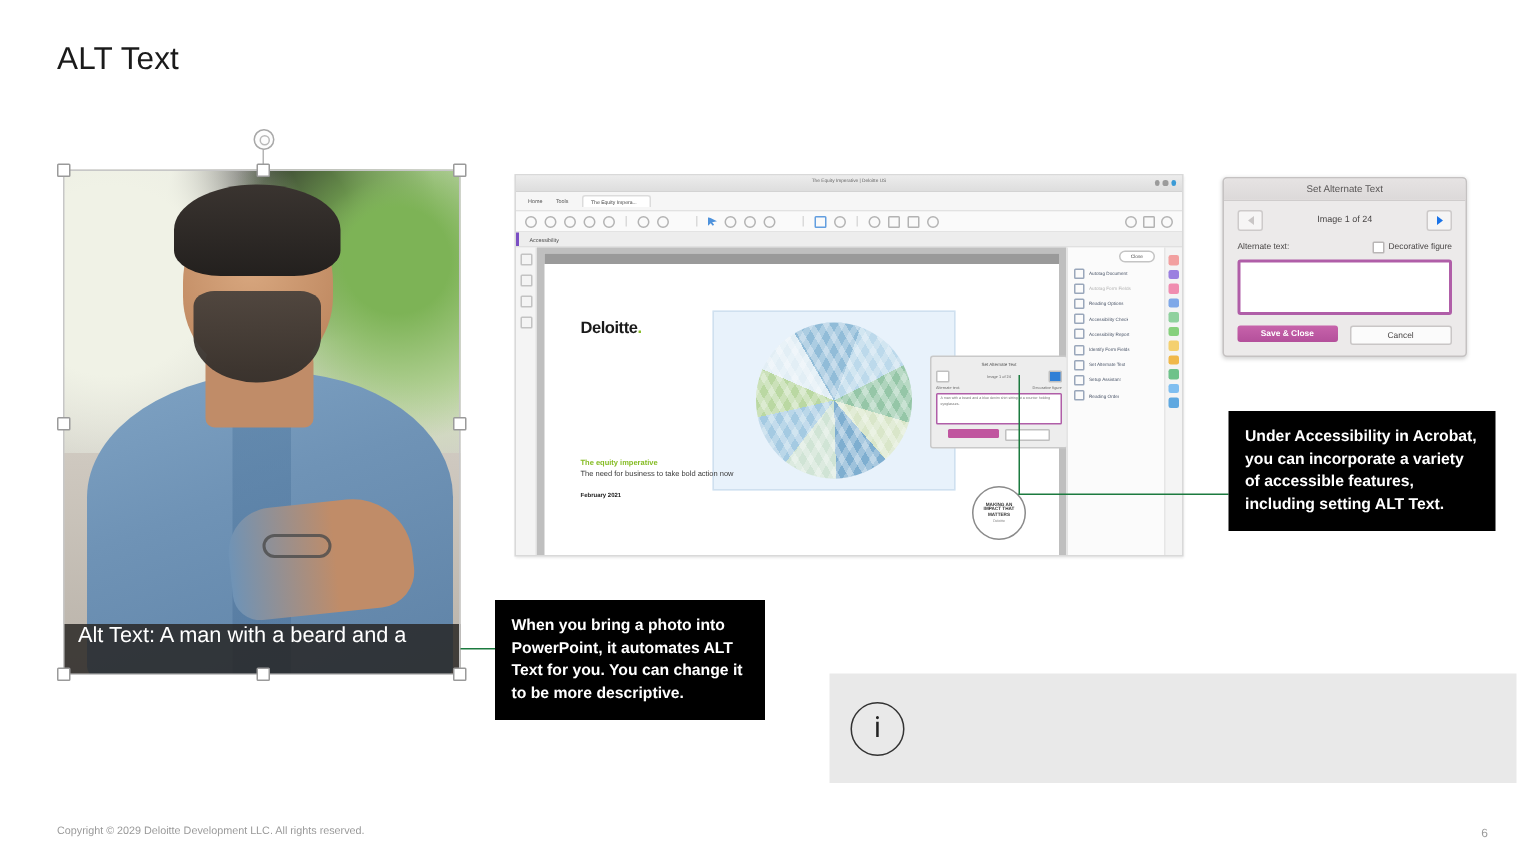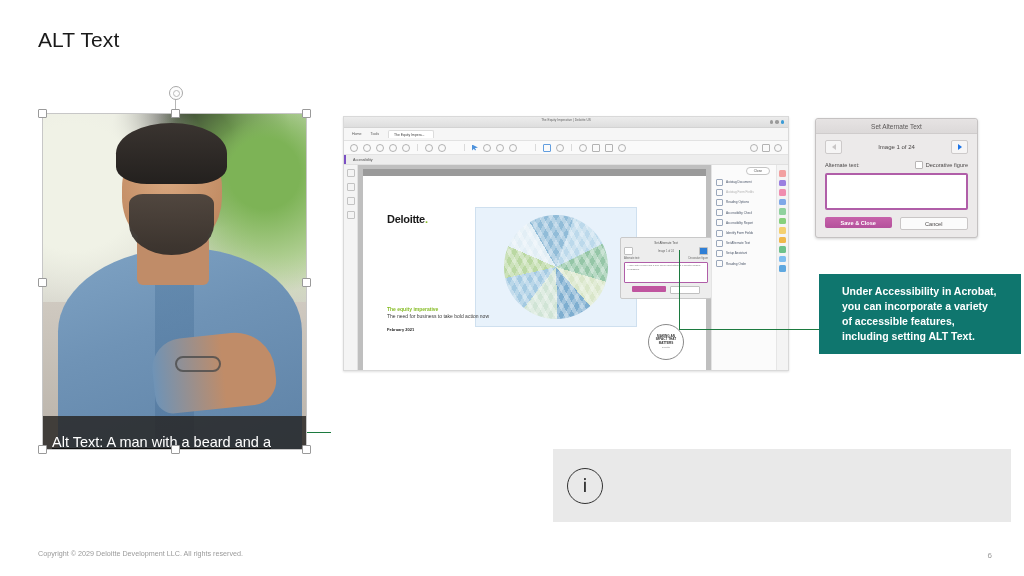--- a/index.html
+++ b/index.html
@@ -57,21 +57,21 @@
     background:linear-gradient(#4a423c,#332e2a);
     border-radius:18% 18% 55% 55%;opacity:.95;}
   .ph-arm{position:absolute;left:42%;top:66%;width:46%;height:22%;
     background:linear-gradient(90deg,#6f93b6,#c08c68 58%);
     border-radius:30px 40px 24px 18px;transform:rotate(-6deg);}
   .ph-glass{position:absolute;left:50%;top:72%;width:42px;height:12px;
     border:2px solid #4b4b4b;border-radius:8px;opacity:.8;}
   .caption-bar{
     position:absolute;left:0;right:0;bottom:0;height:34px;
     background:rgba(38,35,33,.82);
-    display:flex;align-items:flex-end;text-decoration:underline;
+    display:flex;align-items:flex-start;
   }
   .caption-text{
     color:#fff;font-size:14.5px;font-weight:400;
     padding-left:10px;white-space:nowrap;overflow:hidden;
   }
   .sel-border{position:absolute;inset:0;border:1px solid #c7c7c7;pointer-events:none;}
   .handle{position:absolute;width:7px;height:7px;background:#fff;border:1px solid #9a9a9a;border-radius:1px;}
   .h-tl{left:-4px;top:-4px;}   .h-tc{left:50%;margin-left:-4px;top:-4px;}
   .h-tr{right:-4px;top:-4px;}  .h-ml{left:-4px;top:50%;margin-top:-4px;}
   .h-mr{right:-4px;top:50%;margin-top:-4px;}
@@ -186,22 +186,22 @@
   .dlg-field{height:33px;background:#fff;border:2px solid #b05ea8;border-radius:2px;margin-top:4px;}
   .dlg-foot{display:flex;gap:8px;margin-top:7px;}
   .btn-save{flex:1;height:11px;background:linear-gradient(#c763ab,#b4509b);border-radius:2px;
     display:flex;align-items:center;justify-content:center;}
   .btn-save span{font-size:5.6px;color:#fff;font-weight:600;}
   .btn-cancel{flex:1;height:11px;background:#fbfbfb;border:1px solid #c9c6c6;border-radius:2px;
     display:flex;align-items:center;justify-content:center;}
   .btn-cancel span{font-size:5.6px;color:#4a4747;}
 
   
-  .callout{position:absolute;background:#0f766e;color:#fff;
-    font-size:10.5px;line-height:1.42;padding:10px 23px;font-weight:600;}
+  .callout{position:absolute;background:#000000;color:#fff;
+    font-size:10.5px;line-height:1.42;padding:10px 11px;font-weight:600;}
   .callout-left{left:330px;top:400px;width:158px;}
   .callout-right{left:819px;top:274px;width:156px;}
 
   
   .conn{position:absolute;background:#1c7a3f;}
   .conn-l-h{left:307px;top:432px;width:24px;height:1.4px;}
   .conn-r-h{left:679px;top:329px;width:140px;height:1.4px;}
   .conn-r-v{left:679px;top:250px;width:1.4px;height:80px;}
 
   
@@ -441,20 +441,21 @@
           <span>Cancel</span>
         </div>
       </div>
     </div>
   </div>
 
   <div class="conn conn-l-h"></div>
   <div class="conn conn-r-v"></div>
   <div class="conn conn-r-h"></div>
 
+  <div class="callout callout-left">When you bring a photo into PowerPoint, it automates ALT Text for you. You can change it to be more descriptive.</div>
   <div class="callout callout-right">Under Accessibility in Acrobat, you can incorporate a variety of accessible features, including setting ALT Text.</div>
 
   <div class="infobox">
     <div class="info-icon">
         <span>ℹ</span>
       </div>
   </div>
 
   <div class="footer-copy">Copyright © 2029 Deloitte Development LLC. All rights reserved.</div>
   <div class="footer-page">6</div>

